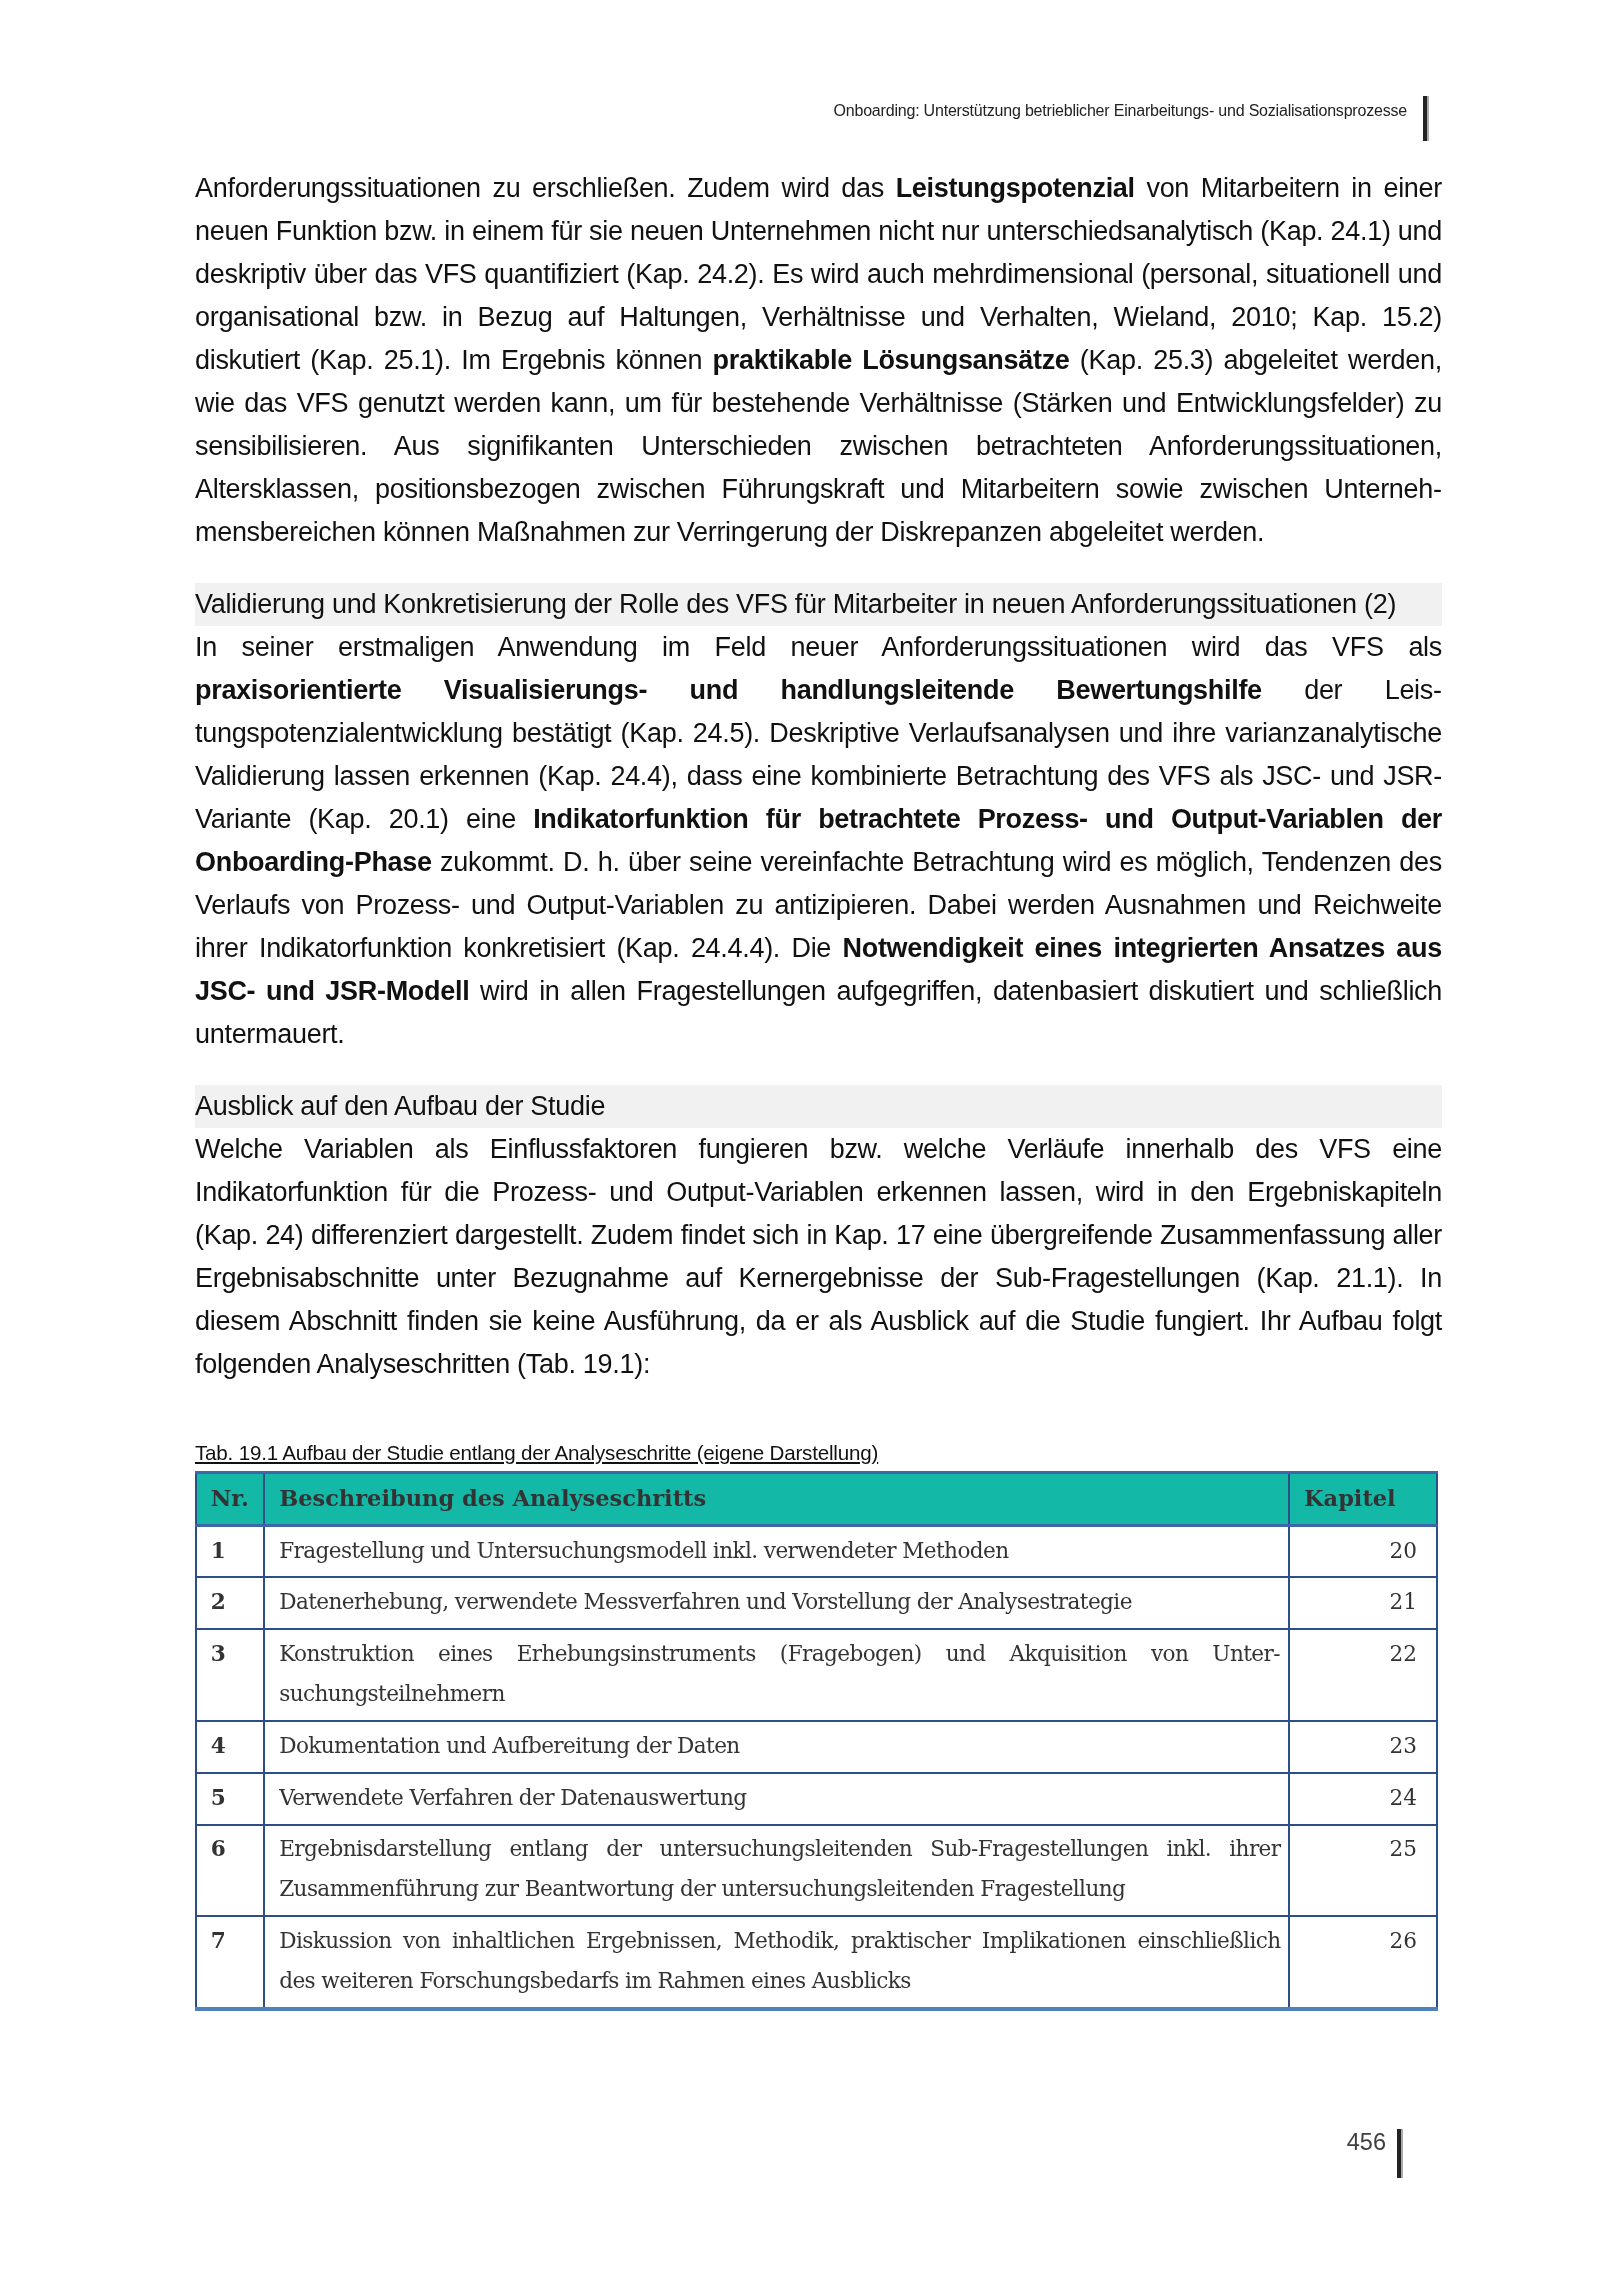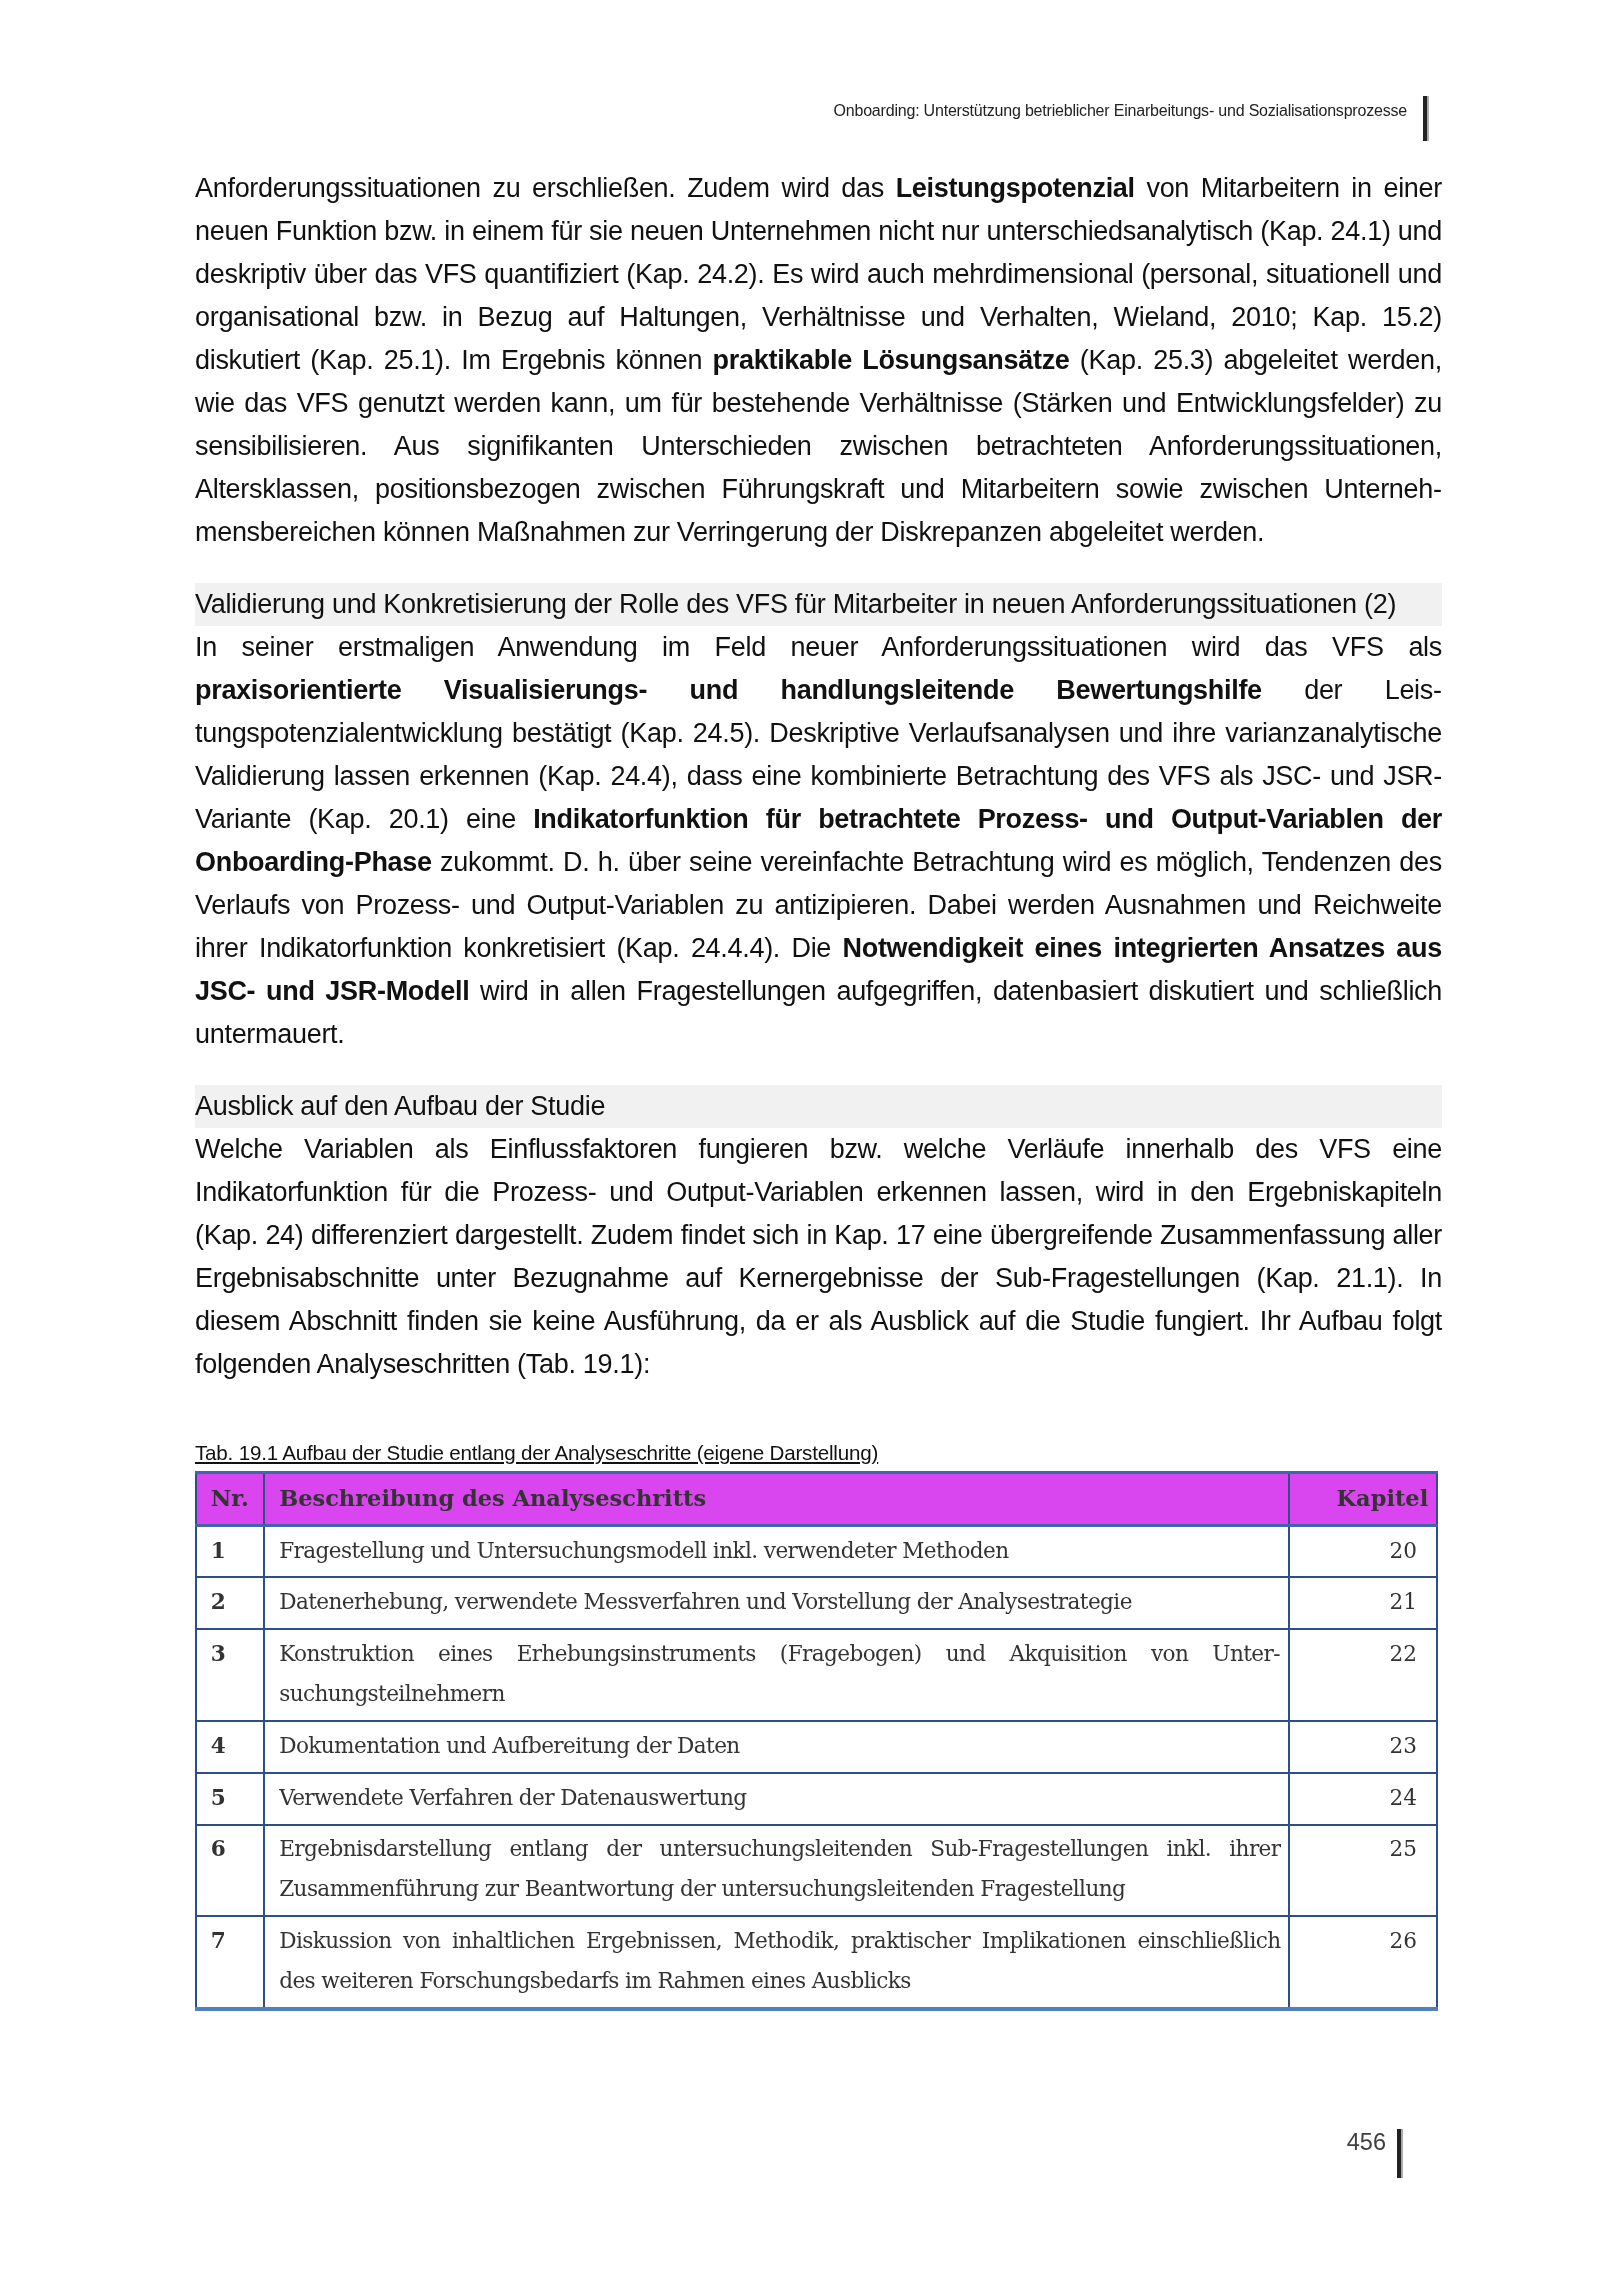--- a/index.html
+++ b/index.html
@@ -14,23 +14,23 @@
       hyphens: manual; letter-spacing: -0.3px; }
     p.body b { font-weight: bold; }
     .gap { height: 29px; }
     .sec-head { background: #f1f1f1; font-weight: normal; font-size: 27px; line-height: 43px;
       margin: 0; padding: 0 0 0 0; text-align: justify; letter-spacing: -0.3px; }
     .caption { font-size: 20.6px; margin: 55px 0 5.9px 0; letter-spacing: -0.2px; text-decoration: underline; }
     table.steps { width: 1243px; border-collapse: collapse; font-family: "DejaVu Serif", serif;
       color: #333; font-size: 21.6px; }
     table.steps th, table.steps td { border: 2px solid #2e4f85; vertical-align: top;
       padding: 3.9px 7.8px 5.9px 13.7px; line-height: 40px; }
-    table.steps thead th { background: #d946ef; font-weight: bold; text-align: left;
+    table.steps thead th { background: #14b8a6; font-weight: bold; text-align: left;
       border-top: 3.9px solid #3f66a8; border-bottom: 3.9px solid #3f66a8; font-size: 22.5px; }
-    table.steps thead th.kap { text-align: right; }
+    table.steps thead th.kap { text-align: left; }
     table.steps td.nr { font-weight: bold; width: 45px; }
     table.steps td.kap { text-align: right; width: 113px; padding-right: 19px; }
     table.steps td.desc { text-align: justify; letter-spacing: -0.6px; }
     table.steps tbody tr:last-child td { border-bottom: 4.9px solid #4f81bd; }
     .page-number { position: absolute; top: 2129px; right: 235px; font-size: 23.5px; color: #404040; }
     .foot-bar { position: absolute; top: 2129px; left: 1397px; width: 3.9px; height: 49px;
       background: #222; box-shadow: 2px 0 0 #aaa; }
   </style>
 </head>
 <body>

